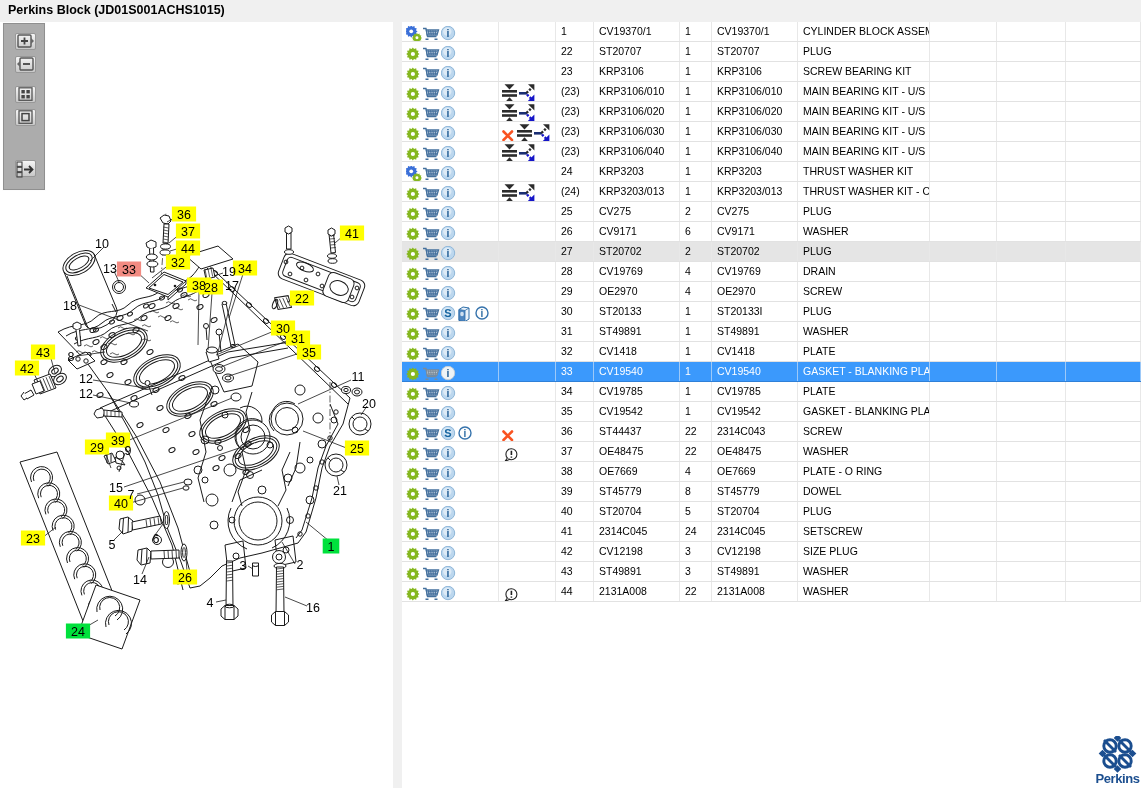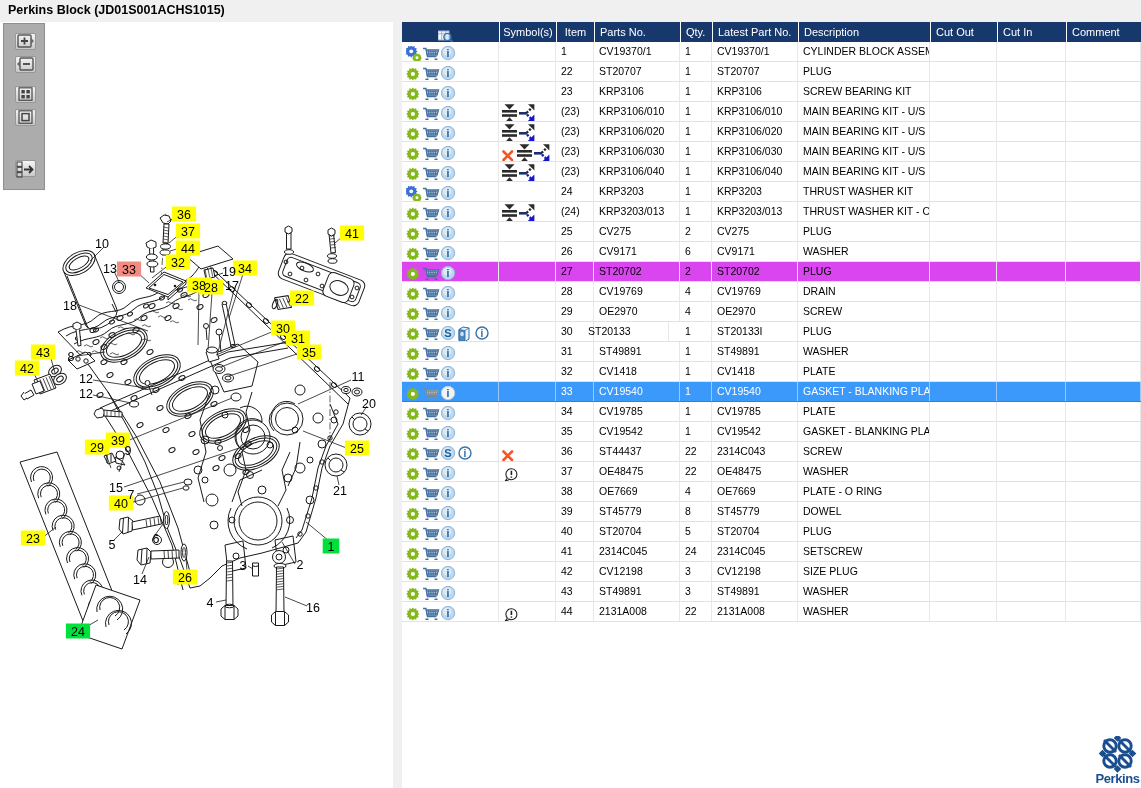--- a/index.html
+++ b/index.html
@@ -11,21 +11,21 @@
  background:#acacac;border:1px solid #8f8f8f;outline:1px solid #fdfdfd}
 .tbtn{position:absolute;left:11px;width:21px;height:17px;
  background:linear-gradient(#f5f5f5,#c8c8c8);border:1px solid #979797;
  border-radius:2px}
 #diagram{position:absolute;left:0;top:0;width:402px;height:788px}
 #tbl{position:absolute;left:402px;top:22px;width:739px;font-size:10.5px;color:#000}
 #thead{position:relative;height:20px;background:#17386d;color:#fff;font-size:11px}
 .hc{position:absolute;top:0;height:20px;line-height:20px;white-space:nowrap;
  overflow:hidden;border-left:1px solid #ffffff;padding-left:5px}
 .row{position:relative;height:20px;border-bottom:1px solid #e2e2e2;background:#fff}
-.row.yellow{background:#d946ef}
+.row.yellow{background:#e5e5e5}
 .row.sel{background:#3b99fc;color:#fff;border-bottom:1px solid #2f80d8}
 .c{position:absolute;top:0;height:19px;line-height:19px;white-space:nowrap;
  overflow:hidden;border-right:1px solid #e8e8e8;padding-left:5px}
 .row.sel .c{border-right:1px solid #9dc9f8}
 .ic{vertical-align:middle}
 #plogo{position:absolute;left:1092px;top:736px}
 #splitter{position:absolute;left:393px;top:22px;width:9px;height:766px;background:#f0f0f0}
 </style></head>
 <body>
 
@@ -603,36 +603,20 @@
       </svg></div>
 <div class="tbtn" style="top:136px"><svg width="21" height="17">
         <rect x="1" y="1" width="5" height="4.4" fill="none" stroke="#444" stroke-width="1.1"></rect>
         <rect x="1" y="6.3" width="5" height="4.4" fill="none" stroke="#444" stroke-width="1.1"></rect>
         <rect x="1" y="11.6" width="5" height="4.4" fill="none" stroke="#444" stroke-width="1.1"></rect>
         <path d="M8 8.5 L16 8.5 M13 5 L16.5 8.5 L13 12" fill="none" stroke="#333" stroke-width="1.8"></path>
       </svg></div>
   </div>
 <div id="splitter"></div>
 <div id="tbl">
-<div id="thead">
-      <div class="hc" style="left:0px;width:97px;border-left:none;">
-        <span style="position:absolute;left:36px;top:3px"><svg class="ic" width="16" height="14">
-            <use href="#hdrsearch"></use>
-          </svg></span>
-      </div>
-      <div class="hc" style="left:97px;width:57px;text-align:center;padding-left:0;">Symbol(s)</div>
-      <div class="hc" style="left:154px;width:38px;text-align:center;padding-left:0;">Item</div>
-      <div class="hc" style="left:192px;width:86px;">Parts No.</div>
-      <div class="hc" style="left:278px;width:32px;">Qty.</div>
-      <div class="hc" style="left:310px;width:86px;">Latest Part No.</div>
-      <div class="hc" style="left:396px;width:132px;">Description</div>
-      <div class="hc" style="left:528px;width:67px;">Cut Out</div>
-      <div class="hc" style="left:595px;width:69px;">Cut In</div>
-      <div class="hc" style="left:664px;width:75px;">Comment</div>
-    </div>
 <div class="row">
       <div class="c" style="left:0;width:97px;padding-left:0">
         <span style="position:absolute;left:4px;top:2px"><svg class="ic" width="16" height="16">
             <use href="#gear2"></use>
           </svg></span>
         <span style="position:absolute;left:20px;top:2px"><svg class="ic" width="18" height="16">
             <use href="#cart"></use>
           </svg></span>
         <span style="position:absolute;left:39px;top:2px"><svg class="ic" width="15" height="16">
             <use href="#info"></use>
@@ -985,21 +969,21 @@
           </svg></span>
         <span style="position:absolute;left:56px;top:2px"><svg class="ic" width="13" height="16">
             <use href="#book"></use>
           </svg></span>
         <span style="position:absolute;left:73px;top:2px"><svg class="ic" width="15" height="16">
             <use href="#info2"></use>
           </svg></span>
       </div>
       <div class="c" style="left:97px;width:57px;padding-left:0"></div>
       <div class="c" style="left:154px;width:38px">30</div>
-      <div class="c" style="left:181px;width:86px">ST20133</div>
+      <div class="c" style="left:192px;width:86px">ST20133</div>
       <div class="c" style="left:278px;width:32px">1</div>
       <div class="c" style="left:310px;width:86px">ST20133I</div>
       <div class="c" style="left:396px;width:132px">PLUG</div>
       <div class="c" style="left:528px;width:67px"></div>
       <div class="c" style="left:595px;width:69px"></div>
       <div class="c" style="left:664px;width:75px"></div>
     </div>
 <div class="row">
       <div class="c" style="left:0;width:97px;padding-left:0">
         <span style="position:absolute;left:4px;top:2px"><svg class="ic" width="14" height="16">

